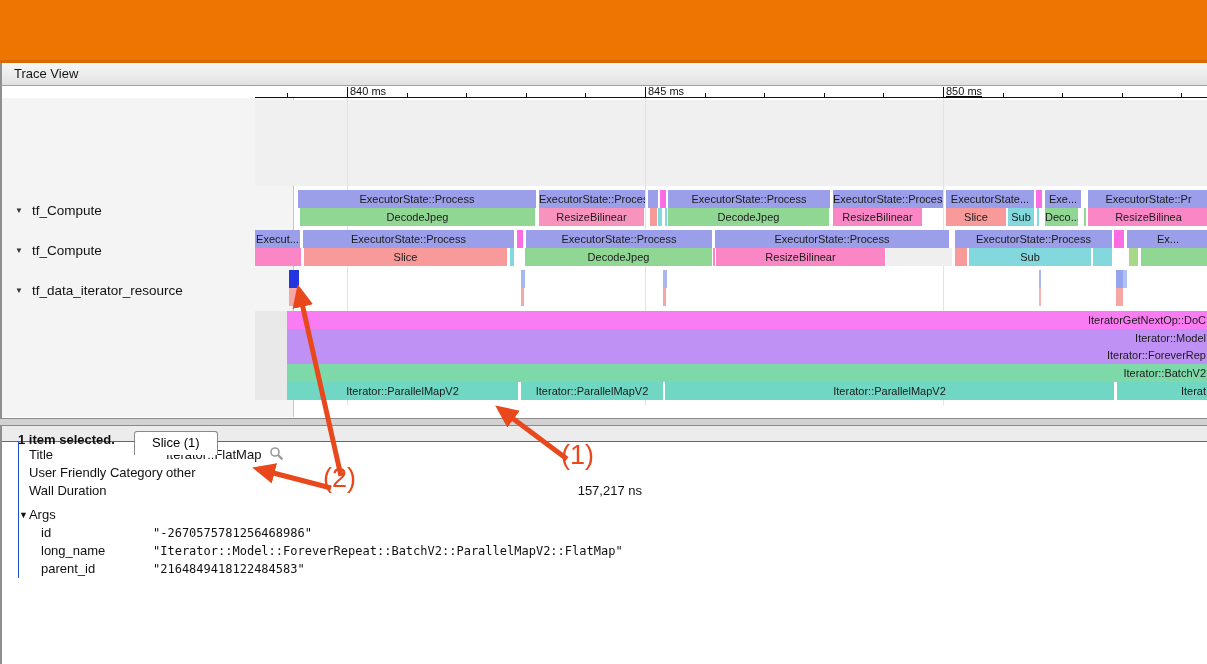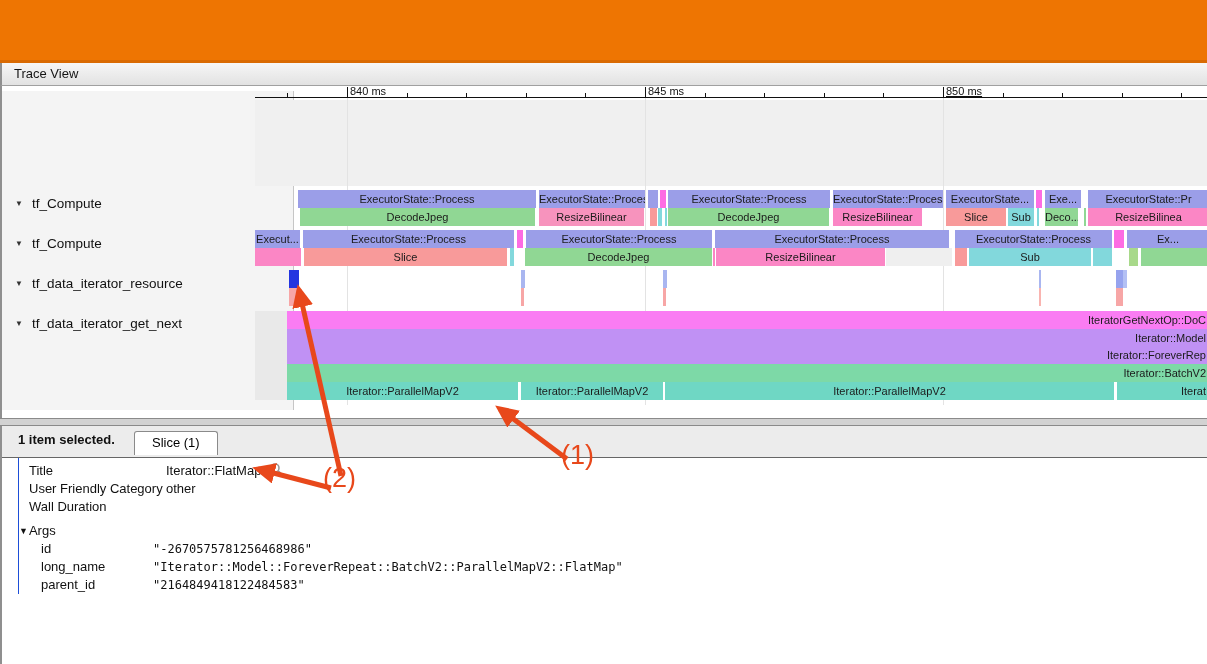--- a/index.html
+++ b/index.html
@@ -3,38 +3,38 @@
 <meta charset="utf-8">
 <style>
   html,body{margin:0;padding:0}
   body{width:1207px;height:664px;position:relative;overflow:hidden;background:#fff;
        font-family:"Liberation Sans",sans-serif;-webkit-font-smoothing:antialiased}
   .orange-bar{position:absolute;left:0;top:0;width:1207px;height:60px;background:#ee7502;border-bottom:3px solid #d96a02;box-sizing:content-box}
   .titlebar{position:absolute;left:0;top:63px;width:1207px;height:23px;box-sizing:border-box;
             background:linear-gradient(#f6f6f6,#e2e2e2);border-bottom:1px solid #a0a0a0;border-left:2px solid #8f8f8f;
             font-size:13px;color:#151515;line-height:22px;padding-left:12px}
   .trace{position:absolute;left:0;top:86px;width:1207px;height:332px;background:#fff;border-left:2px solid #8f8f8f;box-sizing:border-box}
-  .labels-panel{position:absolute;left:0;top:5px;width:292px;height:319px;background:#f4f4f4;border-right:1px solid #c6c6c6;box-sizing:border-box}
+  .labels-panel{position:absolute;left:0;top:12px;width:292px;height:319px;background:#f4f4f4;border-right:1px solid #c6c6c6;box-sizing:border-box}
   .track-label-row{position:absolute;left:0;width:100%;height:18px;line-height:18px;font-size:13.5px;color:#111;white-space:nowrap;cursor:pointer}
   .tri{display:inline-block;margin:0 9px 0 13px;font-size:8px;vertical-align:2px;color:#333}
   .canvas{position:absolute;left:253px;top:0;width:954px;height:319px;overflow:hidden}
   .grayband{position:absolute;left:0;top:14px;width:954px;height:86px;background:#f0f0f0}
   .rulerline{position:absolute;left:0;top:11px;width:954px;height:1px;background:#111}
   .tick{position:absolute;width:1px;background:#111}
   .tick.major{top:1px;height:10px}
   .tick.minor{top:7px;height:4px}
   .ruler-label{position:absolute;top:-1px;font-size:11px;color:#111;white-space:nowrap}
   .gridline{position:absolute;top:12px;height:307px;width:1px;background:#e3e3e3}
   .slice{position:absolute;box-sizing:border-box;font-size:11px;color:#1b1b1b;text-align:center;
          overflow:hidden;white-space:nowrap;cursor:pointer}
   .slice.r{text-align:right;padding-right:3px}
   .splitter{position:absolute;left:0;top:418px;width:1207px;height:8px;background:#d2d2d2;
             border-top:1px solid #8a8a8a;border-bottom:1px solid #8a8a8a;box-sizing:border-box;cursor:row-resize}
   .analysis{position:absolute;left:0;top:426px;width:1207px;height:238px;background:#fff;border-left:2px solid #8f8f8f;box-sizing:border-box}
-  .ahdr{position:relative;height:32px;background:#ececec;border-bottom:1px solid #666;box-sizing:border-box}
+  .ahdr{position:relative;height:16px;background:#ececec;border-bottom:1px solid #666;box-sizing:border-box}
   .status{position:absolute;left:16px;top:0;line-height:27px;font-size:13px;font-weight:bold;color:#111}
   .tab{position:absolute;left:132px;top:5px;height:23px;line-height:22px;background:#fff;
        border:1px solid #8a8a8a;border-bottom:none;border-radius:3px 3px 0 0;padding:0 17px;font-size:13px;z-index:2;cursor:pointer}
   .atable{margin-left:16px;border-left:1px solid #1d4ed8;padding-top:4px}
   .frow{height:18px;line-height:18px;font-size:13px;display:flex;padding-left:10px;color:#111}
   .flabel{flex:0 0 137px}
   .fvalue{white-space:nowrap}
   .fvalue.num{flex:0 0 476px;text-align:right}
   .search-icon{margin-left:8px;vertical-align:-2px;cursor:pointer}
   .argshdr{height:18px;line-height:18px;font-size:13px;margin-top:6px;color:#111}
@@ -52,21 +52,20 @@
 
 <div class="titlebar">
   <span>Trace View</span>
 </div>
 
 <div class="trace">
   <div class="labels-panel" id="labelsPanel">
       <div class="track-label-row" style="top: 104px;"><span class="tri">▼</span><span>tf_Compute</span></div>
       <div class="track-label-row" style="top: 144px;"><span class="tri">▼</span><span>tf_Compute</span></div>
       <div class="track-label-row" style="top: 184px;"><span class="tri">▼</span><span>tf_data_iterator_resource</span></div>
-      <div class="track-label-row" style="top: 224px;"><span class="tri">▼</span><span>tf_data_iterator_get_next</span></div>
     </div>
   <div class="canvas" id="canvas">
       <div class="grayband"></div>
       <div class="rulerline"></div>
       <div class="gridline" style="left: 92px;"></div>
       <div class="gridline" style="left: 390px;"></div>
       <div class="gridline" style="left: 688px;"></div>
       <div class="tick minor" style="left: 32.4px;"></div>
       <div class="tick major" style="left: 92px;"></div>
       <div class="tick minor" style="left: 151.6px;"></div>
@@ -173,20 +172,21 @@
           <circle cx="6" cy="6" r="4" fill="none" stroke="#9a9a9a" stroke-width="1.6"></circle>
           <line x1="9" y1="9" x2="13.4" y2="13.4" stroke="#9a9a9a" stroke-width="2.2"></line>
         </svg>
       </div>
       <div class="frow">
         <span class="flabel">User Friendly Category</span>
         <span class="fvalue">other</span>
       </div>
       <div class="frow">
         <span class="flabel">Wall Duration</span>
+        <span class="fvalue num">157,217 ns</span>
       </div>
       <div class="argshdr"><span class="tri2">▼</span><span>Args</span></div>
       <div class="arow">
         <span class="alabel">id</span>
         <span class="avalue">"-2670575781256468986"</span>
       </div>
       <div class="arow">
         <span class="alabel">long_name</span>
         <span class="avalue">"Iterator::Model::ForeverRepeat::BatchV2::ParallelMapV2::FlatMap"</span>
       </div>

